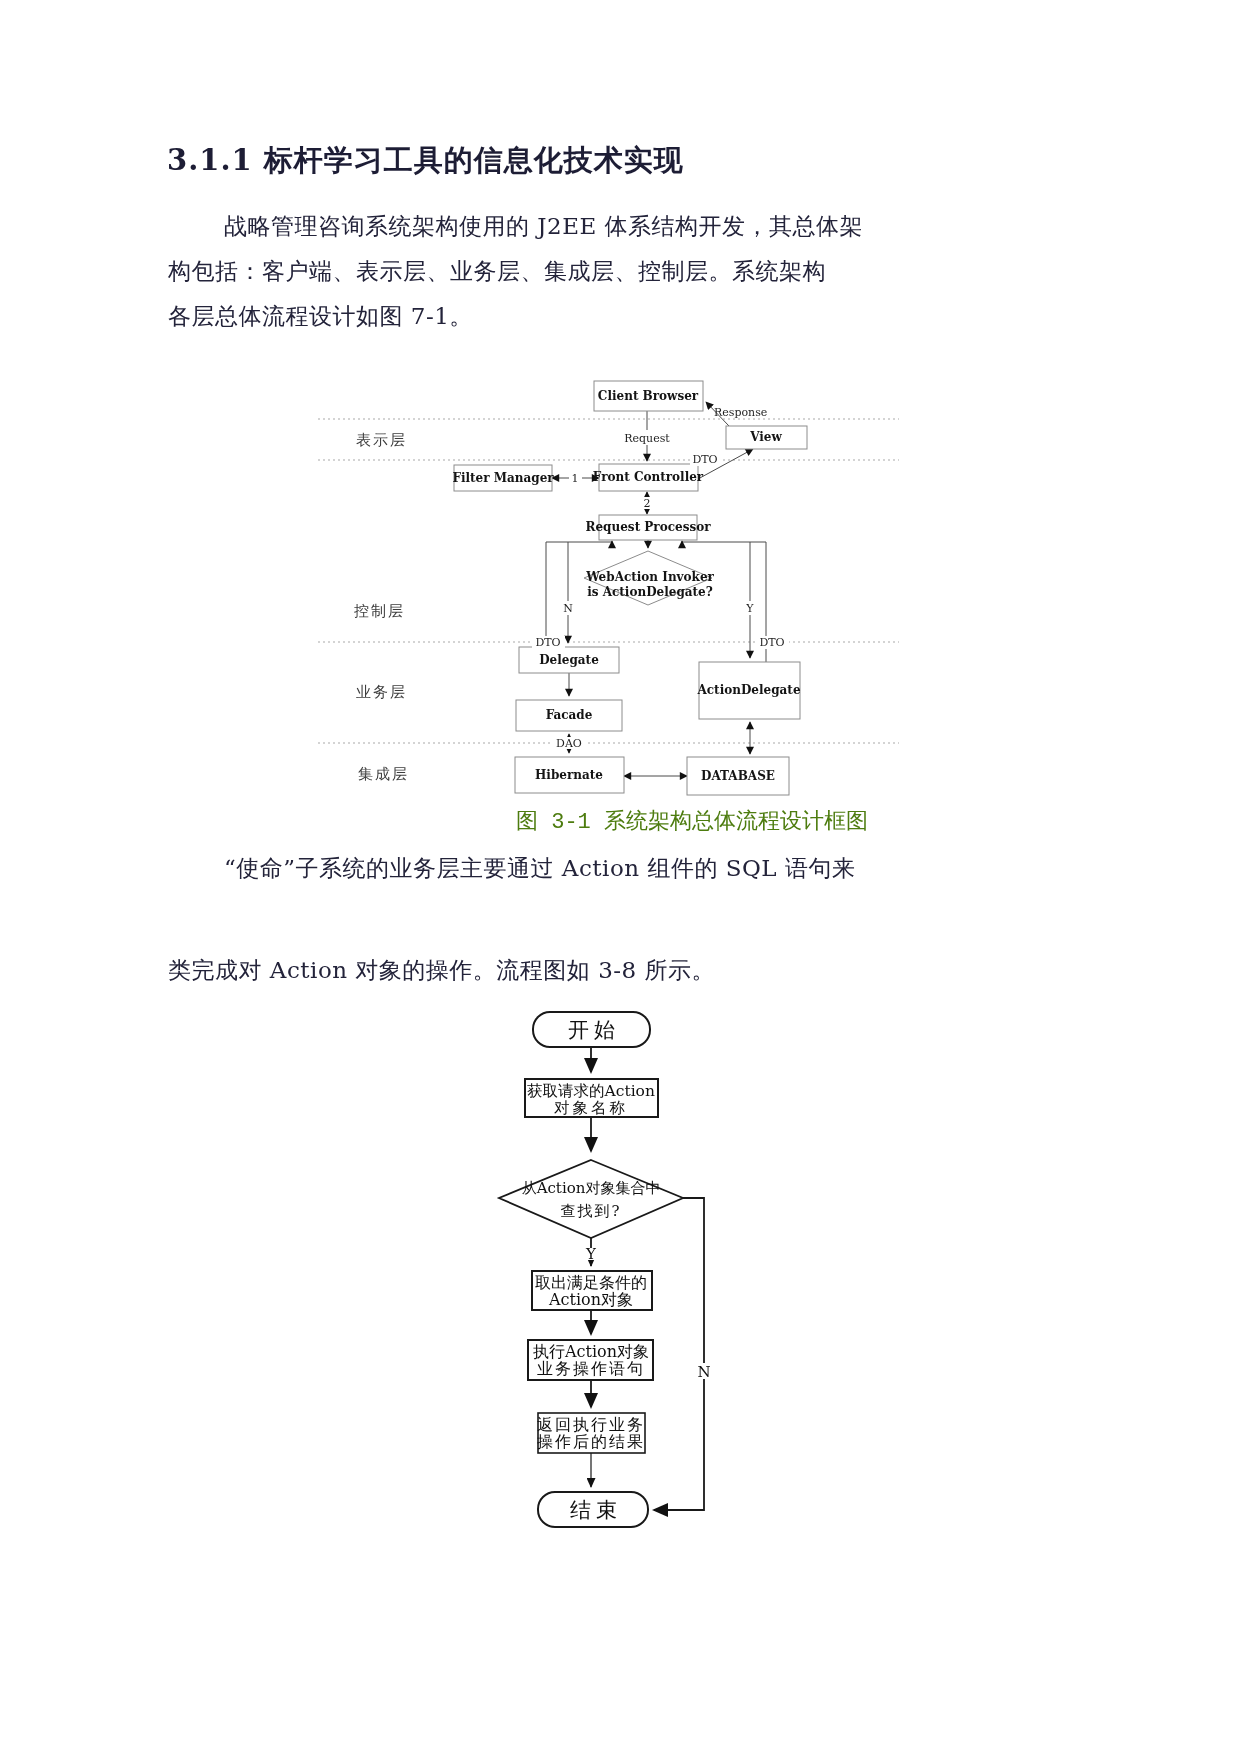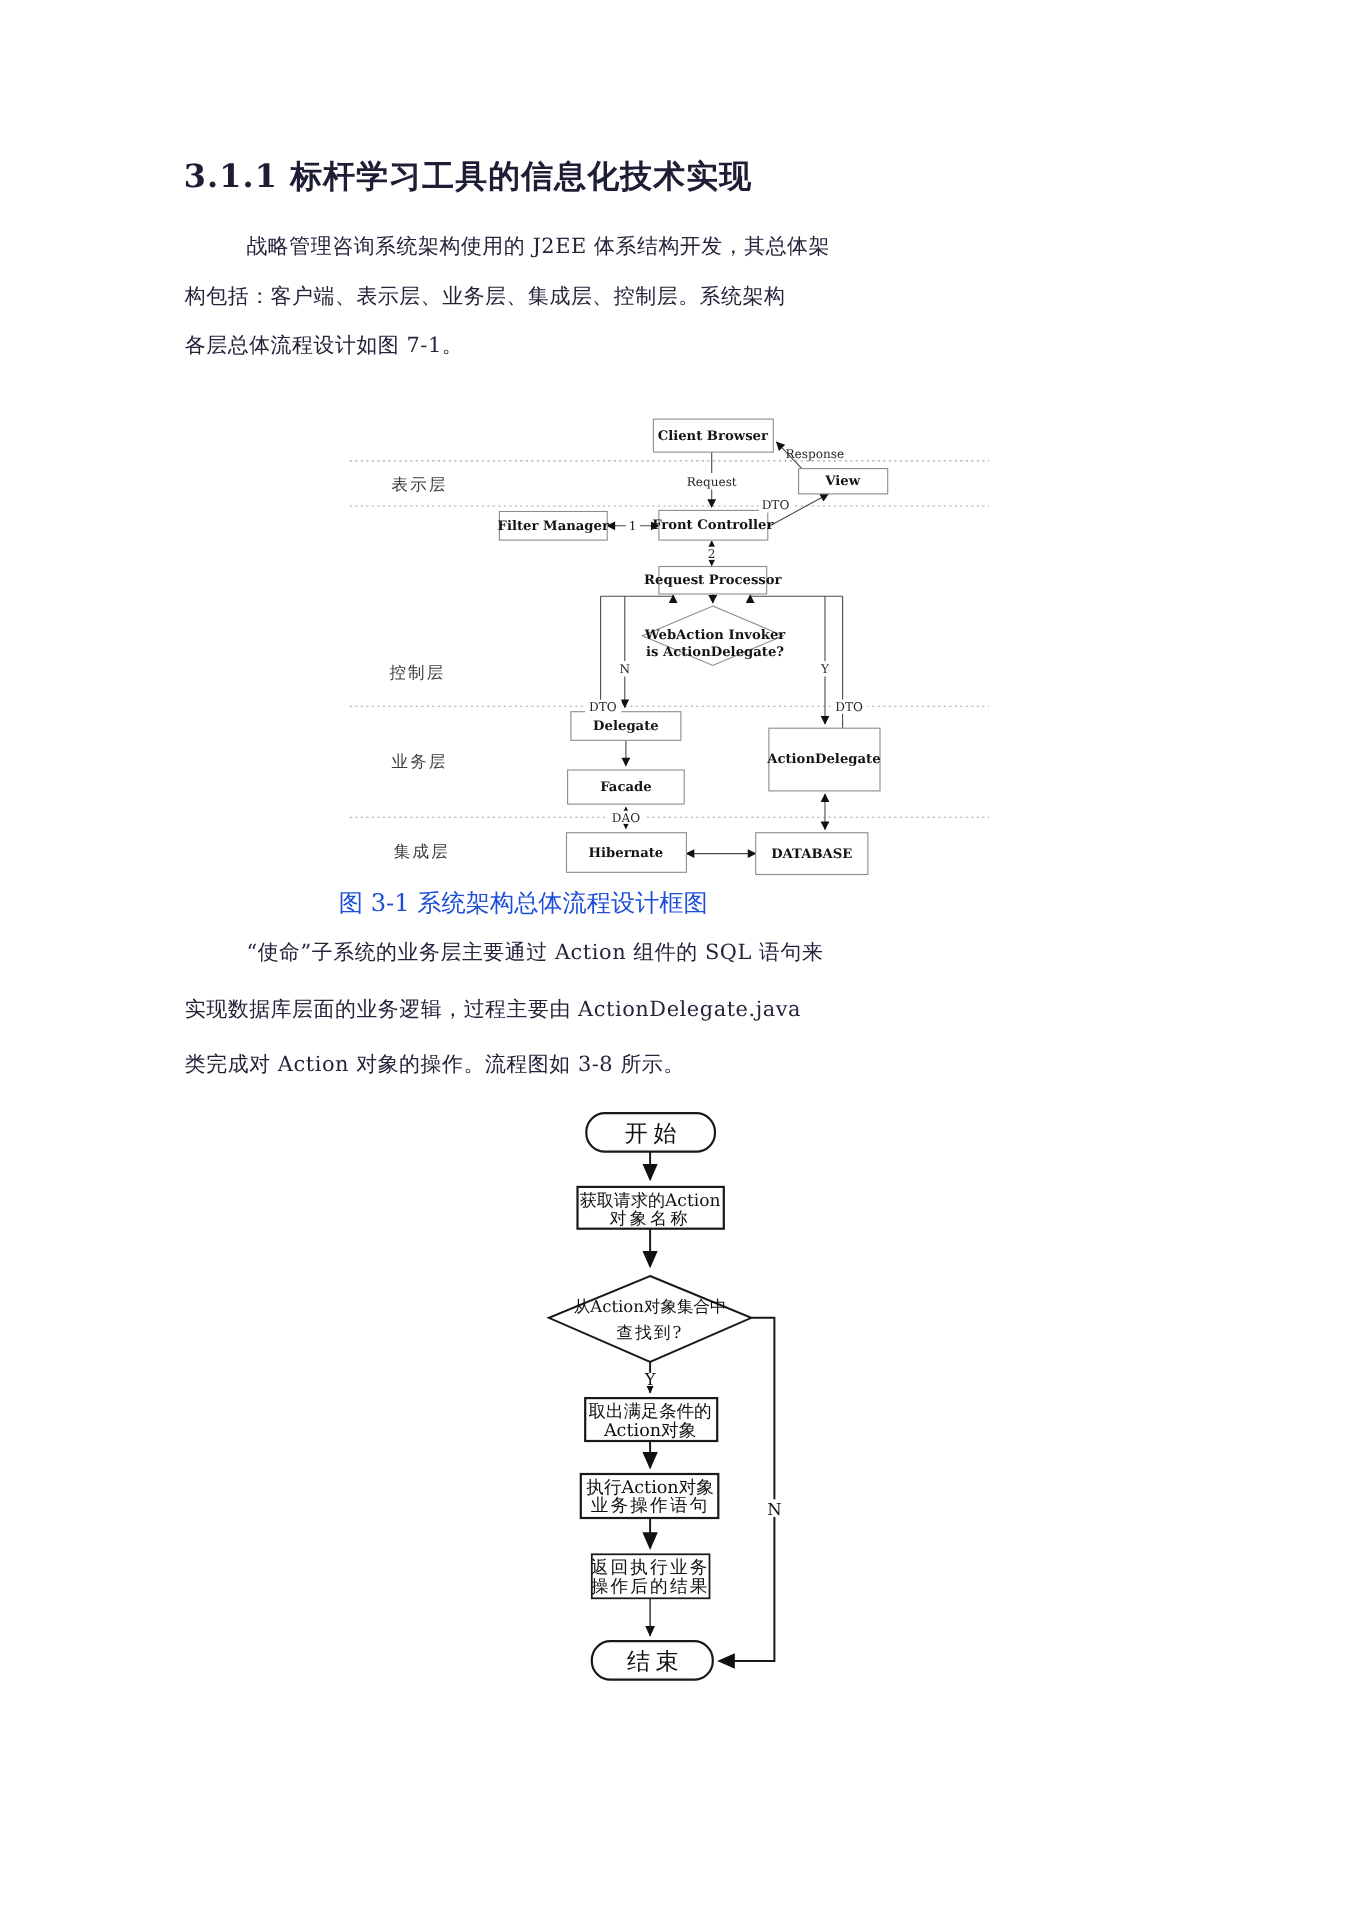--- a/index.html
+++ b/index.html
@@ -5,25 +5,25 @@
   html,body { margin:0; padding:0; background:#ffffff; }
   .page {
     position:relative; width:1240px; height:1753px; background:#ffffff;
     font-family:"DejaVu Serif","Liberation Serif",serif; color:#23233a; overflow:hidden;
   }
   .heading {
     position:absolute; left:167px; top:141px; font-size:29px; font-weight:bold;
     letter-spacing:1px; color:#1d1d35; white-space:nowrap;
   }
   .body-line {
-    position:absolute; left:168px; font-size:19px; white-space:nowrap;
+    position:absolute; left:168px; font-size:23px; white-space:nowrap;
     color:#23233a; letter-spacing:0.5px;
   }
   .body-line.indent { left:224px; }
-  .caption { position:absolute; font-size:22px; text-align:left; color:#1d4ed8; white-space:nowrap; }
+  .caption { position:absolute; font-size:22px; text-align:right; color:#4d7c0f; white-space:nowrap;font-family:Liberation Mono, monospace; }
   .footer-text {
     position:absolute; top:1679px; left:0; width:1240px; text-align:center;
     font-size:27px; color:#1c1c1c;
   }
   svg { position:absolute; overflow:visible; }
   
   .f1-box   { fill:#ffffff; stroke:#8c8c8c; stroke-width:1; }
   .f1-line  { stroke:#4a4a4a; stroke-width:1; fill:none; }
   .f1-dot   { stroke:#a9a9a9; stroke-width:1; fill:none; stroke-dasharray:2 3; }
   .f1-text  { font:bold 12px "DejaVu Serif","Liberation Serif",serif; fill:#141414; text-anchor:middle; }
@@ -157,21 +157,20 @@
       <rect class="f1-bg" x="756" y="636" width="33" height="13"></rect>
       <text class="f1-small" x="772" y="646">DTO</text>
       <rect class="f1-bg" x="552" y="737" width="34" height="12"></rect>
       <text class="f1-small" x="569" y="747">DAO</text>
     </g>
   </svg>
 
   <div class="caption" style="top:806px; left:308px; width:560px;">图 3-1 系统架构总体流程设计框图</div>
 
   <div class="body-line indent" style="top:853px">“使命”子系统的业务层主要通过 Action 组件的 SQL 语句来</div>
-  <div class="body-line" style="top:905px">实现数据库层面的业务逻辑，过程主要由 ActionDelegate.java</div>
   <div class="body-line" style="top:955px">类完成对 Action 对象的操作。流程图如 3-8 所示。</div>
 
   <svg style="left:460px; top:1005px;" width="290" height="535" viewBox="460 1005 290 535">
     <defs>
       <marker id="barr" markerUnits="userSpaceOnUse" viewBox="0 0 16 14" refX="14" refY="7" markerWidth="16" markerHeight="14" orient="auto">
         <path d="M0,0 L16,7 L0,14 z" fill="#111"></path>
       </marker>
       <marker id="marr" markerUnits="userSpaceOnUse" viewBox="0 0 10 9" refX="9" refY="4.5" markerWidth="10" markerHeight="9" orient="auto">
         <path d="M0,0 L10,4.5 L0,9 z" fill="#111"></path>
       </marker>

